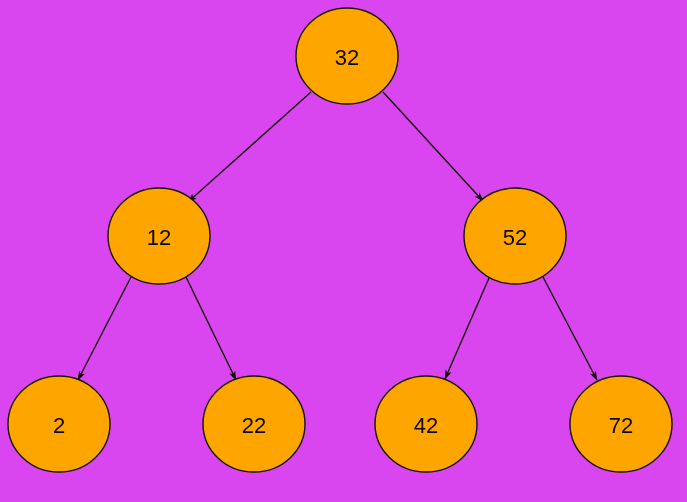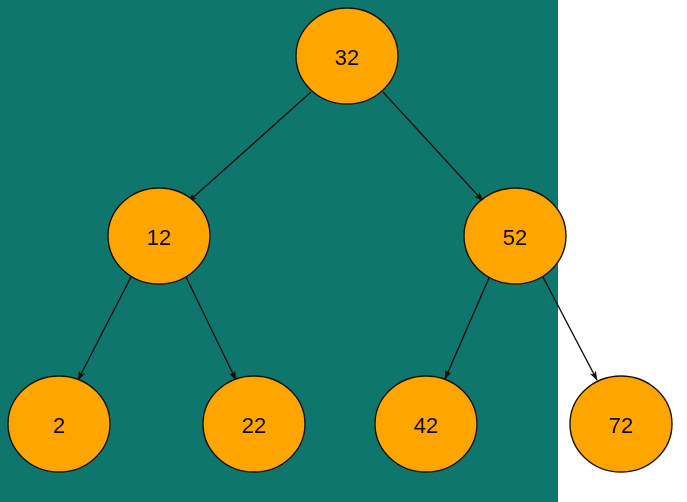--- a/index.html
+++ b/index.html
@@ -9,23 +9,23 @@
     background: #ffffff;
   }
   body {
     width: 687px;
     height: 502px;
     overflow: hidden;
     font-family: "Liberation Sans", sans-serif;
   }
   #tree-canvas {
     position: relative;
-    width: 558px;
+    width: 687px;
     height: 502px;
-    background: #0f766e;
+    background: #d946ef;
     text-decoration: underline;
   }
   #tree-svg {
     position: absolute;
     top: 0;
     left: 0;
     width: 687px;
     height: 502px;
     display: block;
   }

